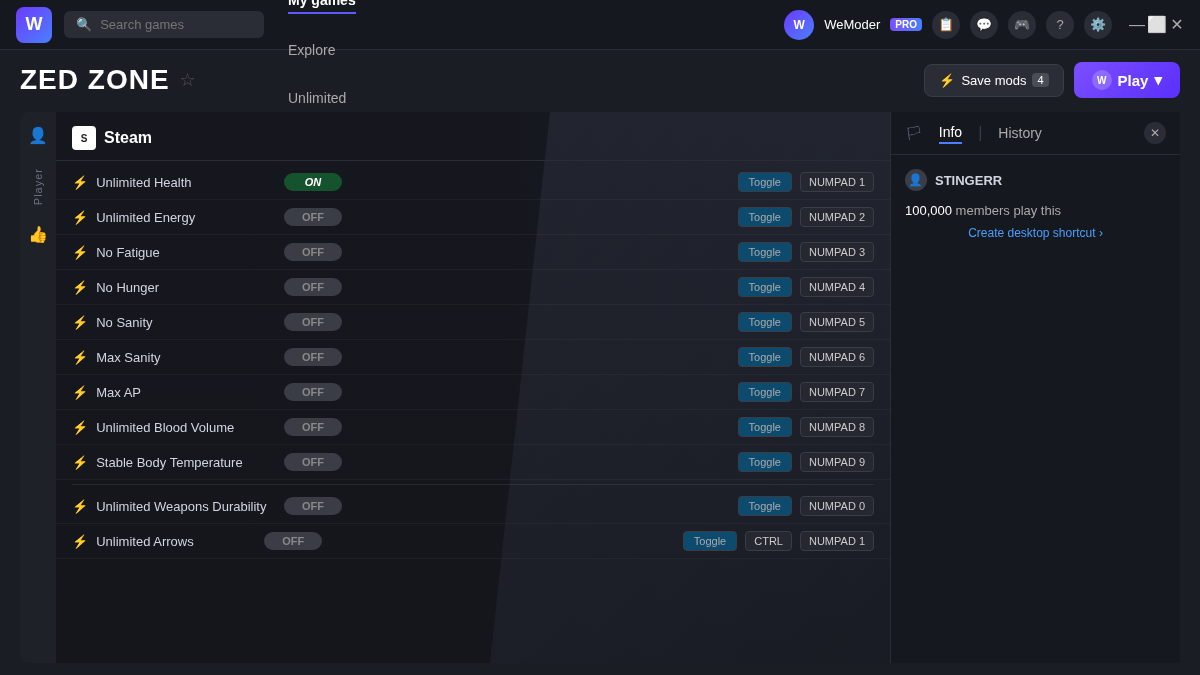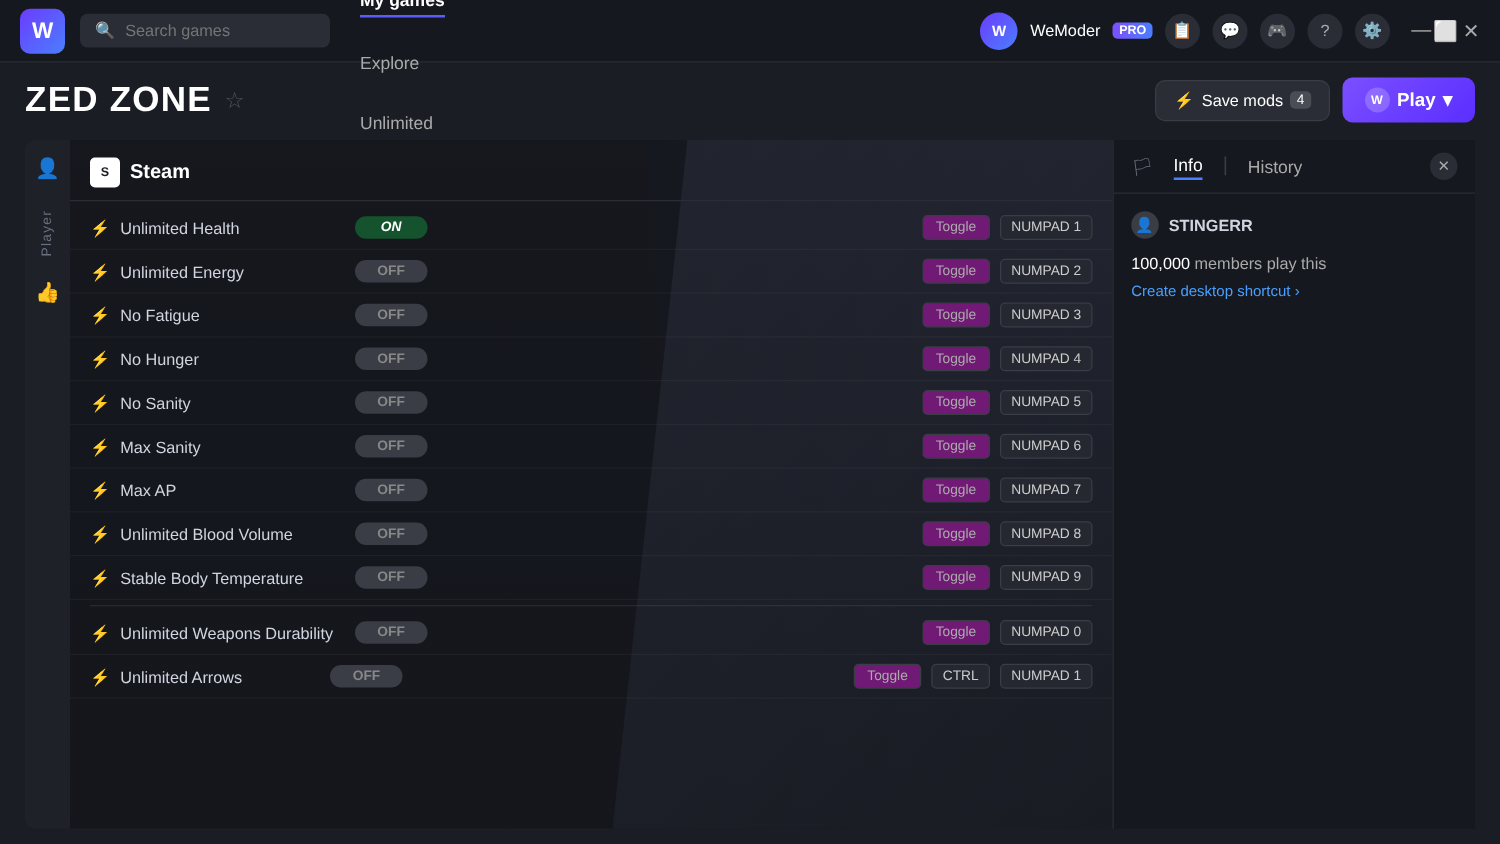--- a/index.html
+++ b/index.html
@@ -310,21 +310,21 @@
     .toggle-on {
       background: #14532d;
       color: #fff;
       font-style: italic;
     }
     .toggle-off {
       background: #3a3d45;
       color: #888;
     }
     .toggle-btn {
-      background: #701a75;
+      background: #0c4a6e;
       border: 1px solid #3a3d45;
       border-radius: 4px;
       padding: 3px 10px;
       font-size: 11px;
       color: #aaa;
       cursor: pointer;
       margin-left: 200px;
       flex-shrink: 0;
     }
     .key-badge {
@@ -407,20 +407,21 @@
       color: #6a7080;
       margin-bottom: 10px;
     }
     .last-updated strong {
       color: #aaa;
     }
     .desktop-shortcut {
       font-size: 12px;
       color: #4a9fff;
       cursor: pointer;
+      text-align: center;
     }
 
     
     .author-row {
       display: flex;
       align-items: center;
       gap: 8px;
       margin-bottom: 12px;
     }
     .author-icon {

